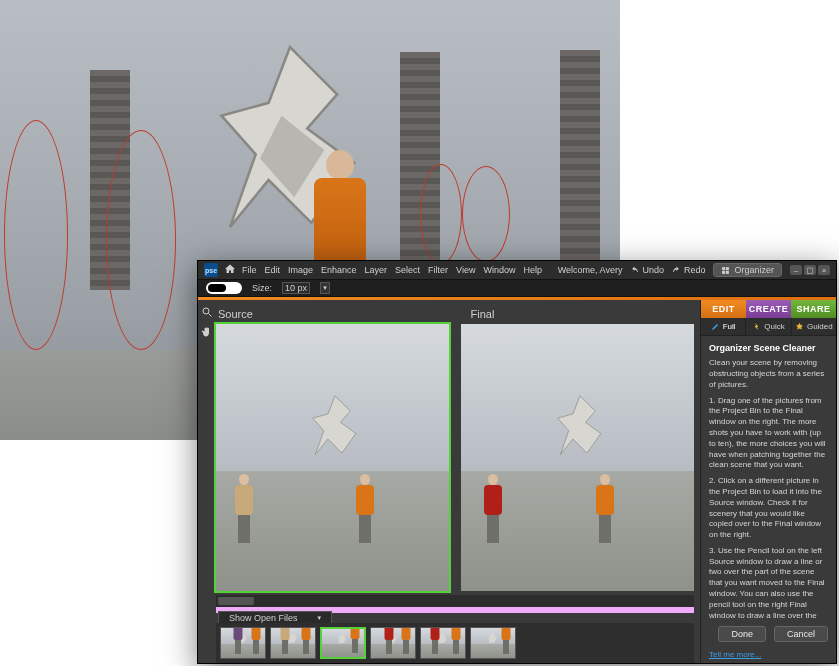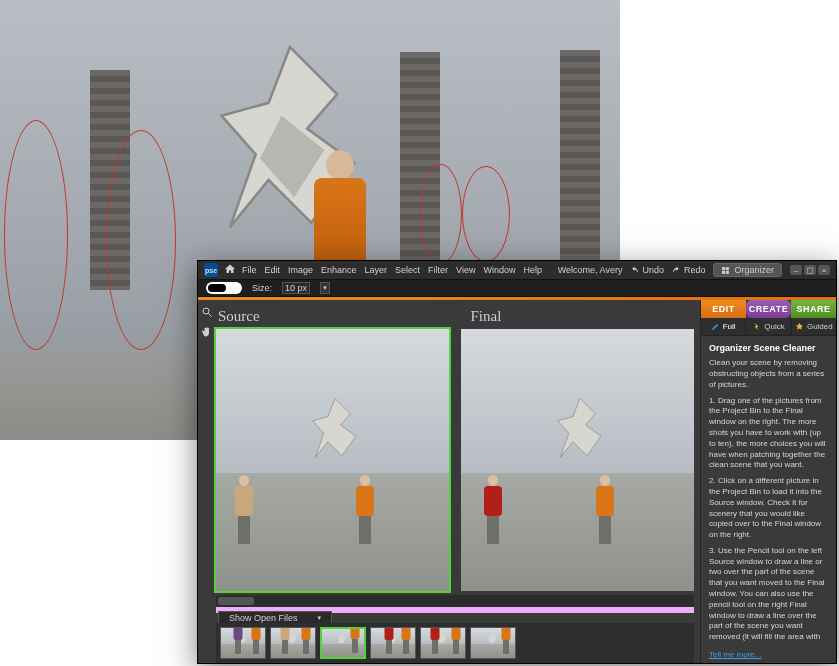--- a/index.html
+++ b/index.html
@@ -94,21 +94,21 @@
     color:#cfcfcf; font-size:9px; text-align:center; line-height:10px; }
   .size-drop { width:10px; height:12px; background:#333; border:1px solid #555; text-align:center; font-size:7px; line-height:10px;}
   .orange-bar { height:3px; background:linear-gradient(90deg,#f08a1f,#e07010); }
 
   .body-row { flex:1; display:flex; min-height:0; }
   .toolstrip { width:18px; background:#3a3a3a; padding-top:6px; display:flex; flex-direction:column; align-items:center; gap:8px;}
   .toolstrip .ticon { width:12px; height:12px; }
   .toolstrip svg { width:12px; height:12px; fill:#cfcfcf; }
 
   .canvas-area { flex:1; background:#3a3a3a; padding:6px 6px 0 0; position:relative; display:flex; flex-direction:column;}
-  .canvas-labels { display:flex; gap:31px; padding:2px 2px 4px 2px; font-size:15px; color:#cfcfcf;font-family:Liberation Serif, serif;}
+  .canvas-labels { display:flex; gap:31px; padding:2px 2px 4px 2px; font-size:11px; color:#cfcfcf;}
   .canvas-labels > div { flex:1; }
   .canvas-pair { flex:1; display:flex; gap:12px; min-height:0; }
   .canv { flex:1; position:relative; background:#9aa0a4; overflow:hidden; }
   .canv.selected { outline:2px solid #55d23a; }
   .scene {
     position:absolute; inset:0;
     background: linear-gradient(180deg,#d6dadf 0,#b6bcc2 55%,#a7a9a4 55%,#8f918b 100%);
   }
   .scene .sc-sculpt { position:absolute; left:36%; top:16%; width:30%; height:54%; }
   .scene .sc-sculpt svg { width:100%; height:100%; }
@@ -141,21 +141,21 @@
 
   
   .panel {
     width:136px; background:#3a3a3a; border-left:1px solid #222;
     display:flex; flex-direction:column;
   }
   .tabs { display:flex; height:18px; }
   .tab { flex:1; display:flex; align-items:center; justify-content:center;
     font-size:9px; font-weight:bold; color:#fff; letter-spacing:.5px;}
   .tab.edit  { background:linear-gradient(180deg,#f08a1f,#d57013); }
-  .tab.create{ background:linear-gradient(180deg,#9a5cb4,#7a3c95);border-radius:6px; }
+  .tab.create{ background:linear-gradient(180deg,#9a5cb4,#7a3c95); }
   .tab.share { background:linear-gradient(180deg,#73b63e,#4f8e21); }
   .subtabs { display:flex; height:18px; background:#2e2e2e; border-bottom:1px solid #222;}
   .subtab { flex:1; display:flex; align-items:center; justify-content:center; gap:3px;
     font-size:8px; border-right:1px solid #222;}
   .subtab:last-child { border-right:none;}
   .subtab svg { width:9px; height:9px;}
   .subtab.full svg { fill:#3aa0e8; } .subtab.full { color:#fff;}
   .subtab.quick svg { fill:#e8b23a;}
   .subtab.guided svg { fill:#e8b23a;}
 
@@ -440,17 +440,23 @@
         <h4>Organizer Scene Cleaner</h4>
         <p>Clean your scene by removing obstructing objects from a series of pictures.</p>
         <ol>
           <li>1. Drag one of the pictures from the Project Bin to the Final window on the right. The more shots you have to work with (up to ten), the more choices you will have when patching together the clean scene that you want.</li>
           <li>2. Click on a different picture in the Project Bin to load it into the Source window. Check it for scenery that you would like copied over to the Final window on the right.</li>
           <li>3. Use the Pencil tool on the left Source window to draw a line or two over the part of the scene that you want moved to the Final window. You can also use the pencil tool on the right Final window to draw a line over the part of the scene you want removed (it will fill the area with the corresponding area from the picture in the Source window).</li>
 
         </ol>
 
       </div>
+      <div class="panel-footer">
+        <div class="dlg-btns">
+          <div class="dlg-btn">Done</div>
+          <div class="dlg-btn">Cancel</div>
+        </div>
+      </div>
       <a class="link">Tell me more...</a>
     </div>
   </div>
 
 </div>
 
 </body></html>

